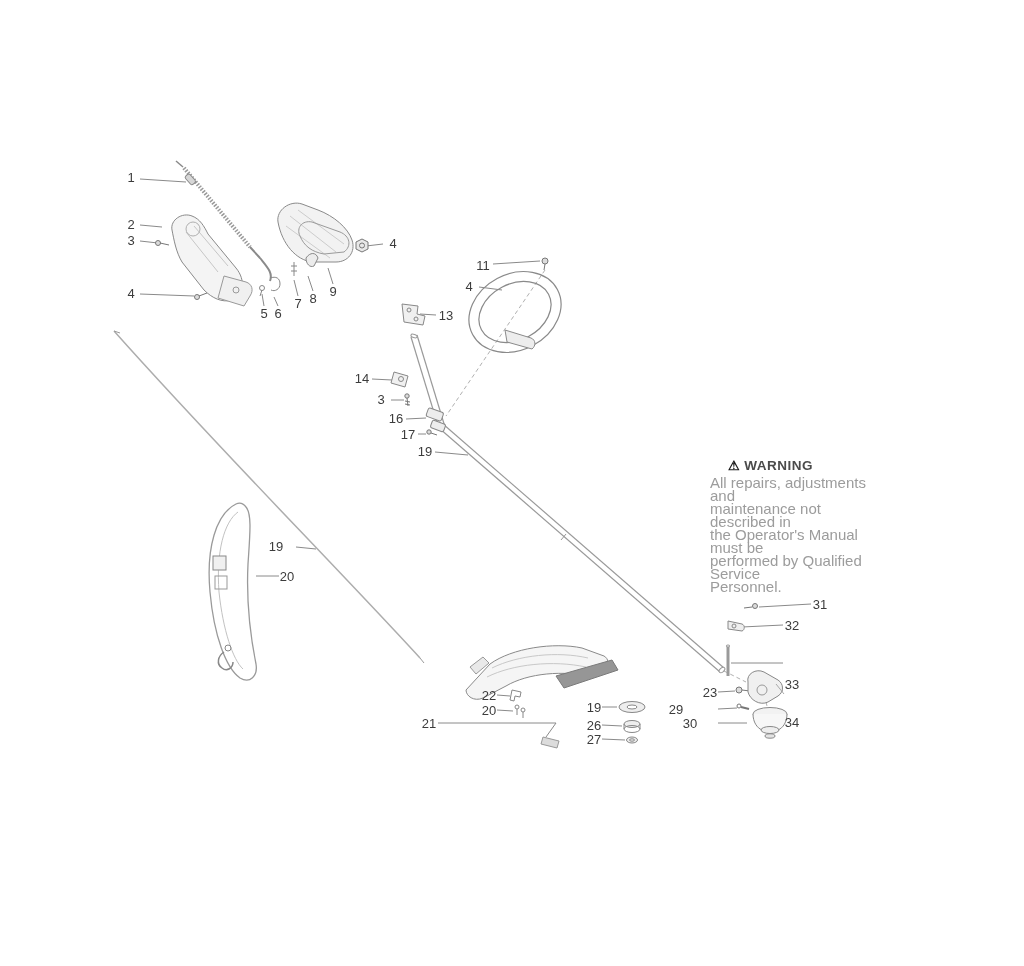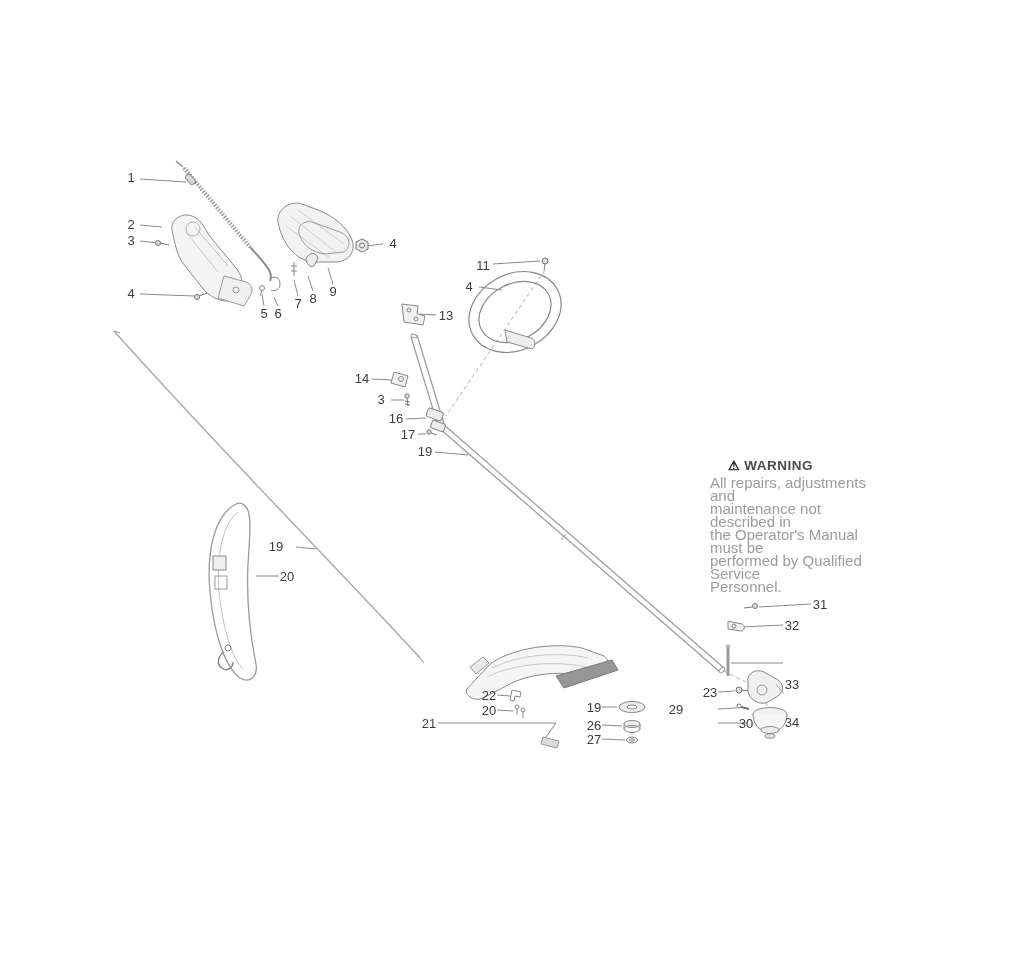--- a/index.html
+++ b/index.html
@@ -195,21 +195,21 @@
   <span class="callout" style="left:276px;top:546px">19</span>
   <span class="callout" style="left:287px;top:576px">20</span>
   <span class="callout" style="left:429px;top:723px">21</span>
   <span class="callout" style="left:489px;top:695px">22</span>
   <span class="callout" style="left:489px;top:710px">20</span>
   <span class="callout" style="left:594px;top:707px">19</span>
   <span class="callout" style="left:594px;top:725px">26</span>
   <span class="callout" style="left:594px;top:739px">27</span>
   <span class="callout" style="left:710px;top:692px">23</span>
   <span class="callout" style="left:676px;top:709px">29</span>
-  <span class="callout" style="left:746px;top:723px">30</span>
+  <span class="callout" style="left:690px;top:723px">30</span>
   <span class="callout" style="left:820px;top:604px">31</span>
   <span class="callout" style="left:792px;top:625px">32</span>
   <span class="callout" style="left:792px;top:684px">33</span>
   <span class="callout" style="left:792px;top:722px">34</span>
 
   <div class="warning">
     <div class="warning-title">
       <span class="warning-icon">⚠</span>
       <span>WARNING</span>
     </div>

